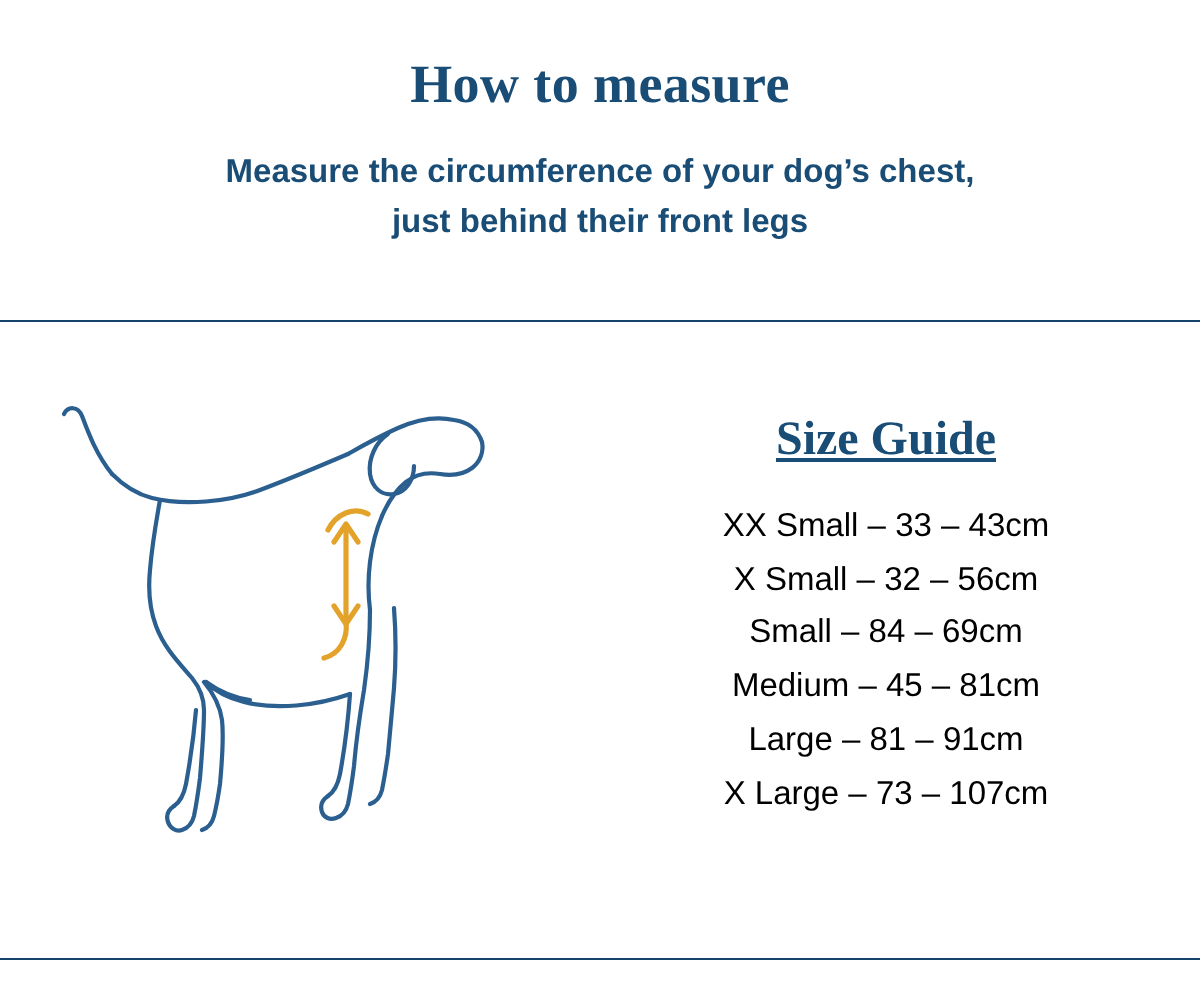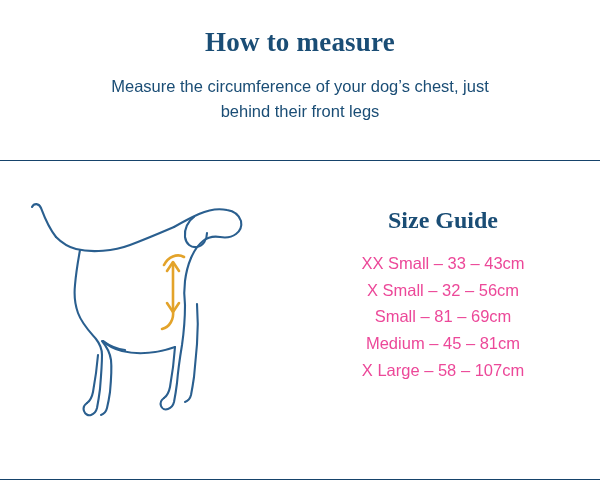--- a/index.html
+++ b/index.html
@@ -34,21 +34,21 @@
     color: #1a4d75;
     margin: 0 0 16px 0;
     line-height: 1.1;
   }
   .subtitle {
     font-size: 16.5px;
     line-height: 1.55;
     color: #1a4d75;
     margin: 0 auto;
     width: 400px;
-    font-weight: 400;
+    font-weight: 700;
   }
 
   .divider {
     position: absolute;
     top: 160px;
     left: 0;
     width: 600px;
     height: 1px;
     background: #16436b;
   }
@@ -76,25 +76,26 @@
     top: 46px;
     width: 270px;
     text-align: center;
   }
   .guide-title {
     font-family: "Liberation Serif", serif;
     font-size: 24px;
     font-weight: 700;
     color: #1a4d75;
     margin: 0 0 16px 0;
+    text-decoration: underline;
   }
   .size-row {
     font-size: 16.5px;
     line-height: 1.62;
-    color: #ec4899;
+    color: #000000;
     white-space: nowrap;
   }
 
   
   .bottom-rule {
     position: absolute;
     bottom: 16px;
     left: 0;
     width: 600px;
     height: 1px;
@@ -168,22 +169,23 @@
 
           <path d="M23,68 C24,76 20,84 12,86"></path>
         </g>
       </svg>
     </div>
 
     <div class="guide">
       <h2 class="guide-title">Size Guide</h2>
       <div class="size-row">XX Small – 33 – 43cm</div>
       <div class="size-row">X Small – 32 – 56cm</div>
-      <div class="size-row">Small – 81 – 69cm</div>
+      <div class="size-row">Small – 84 – 69cm</div>
       <div class="size-row">Medium – 45 – 81cm</div>
-      <div class="size-row">X Large – 58 – 107cm</div>
+      <div class="size-row">Large – 81 – 91cm</div>
+      <div class="size-row">X Large – 73 – 107cm</div>
     </div>
 
   </div>
 
   <div class="bottom-rule"></div>
 
 </div>
 
 </body></html>

